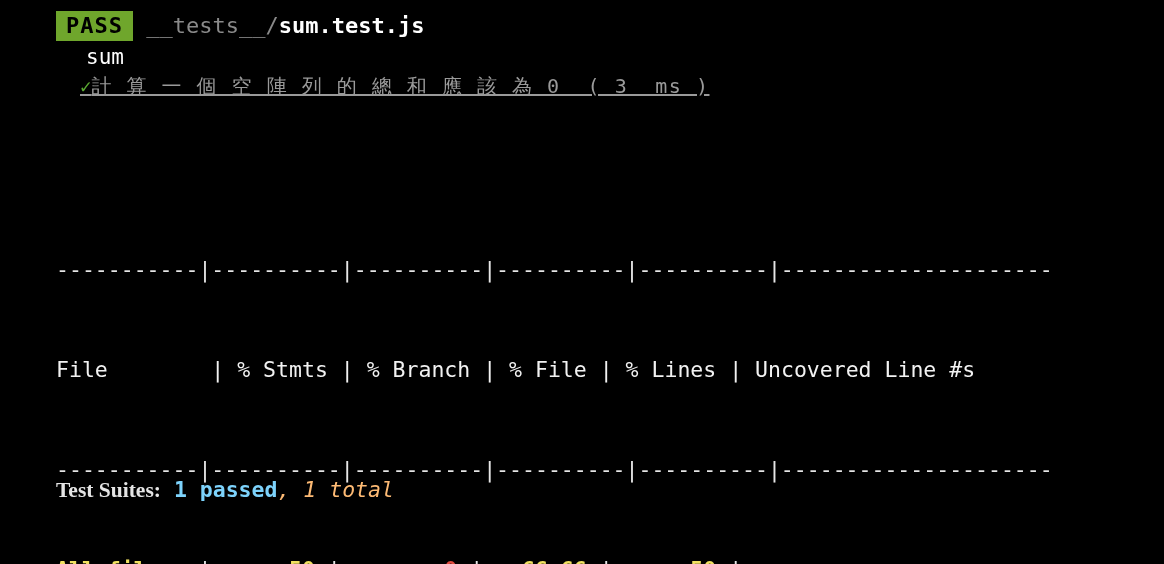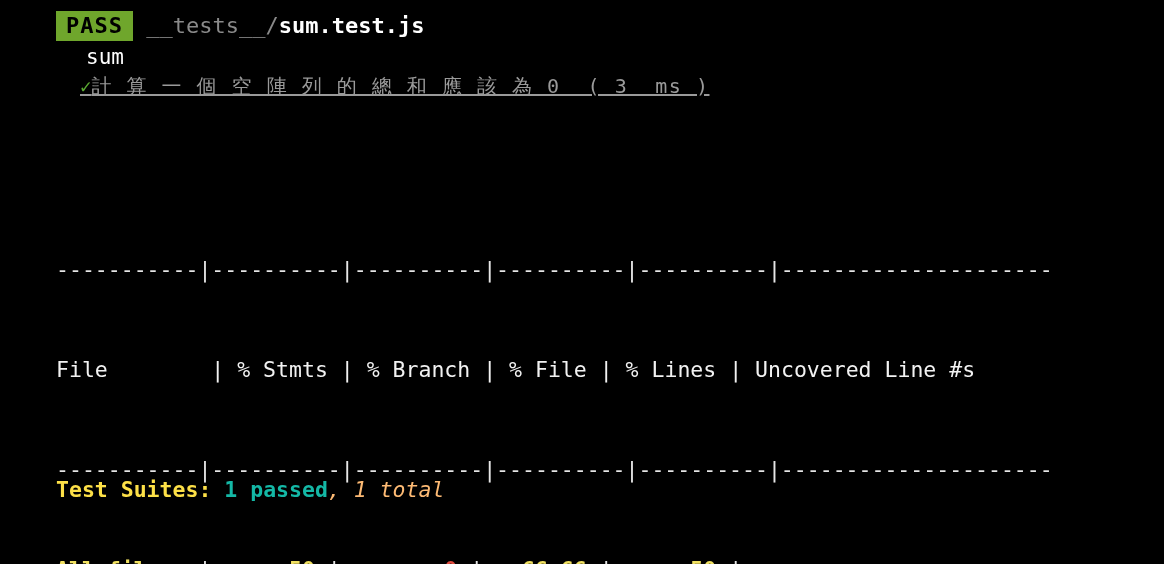--- a/index.html
+++ b/index.html
@@ -94,22 +94,22 @@
 
   
   .summary {
     position: absolute;
     left: 8px;
     top: 388px;
     white-space: pre;
     font-size: 21.5px;
     line-height: 29px;
   }
-  .sum-label { color: #fde047; font-weight: bold; }
-  .sum-green { color: #14b8a6; font-weight: bold; }
+  .sum-label { color: #e5e5e5; font-weight: bold; font-family: Liberation Serif, serif; }
+  .sum-green { color: #7dd3fc; font-weight: bold; }
   .sum-val { color: #fdba74; font-style: italic; }
 </style>
 </head>
 <body>
 
 <div class="terminal">
 
   <div class="hdr-line"><span class="pass-badge">PASS</span><span class="path-dim"> </span><span class="path-dim">__tests__/</span><span class="path-bold">sum.test.js</span></div>
 
   <div class="suite-name">sum</div>

